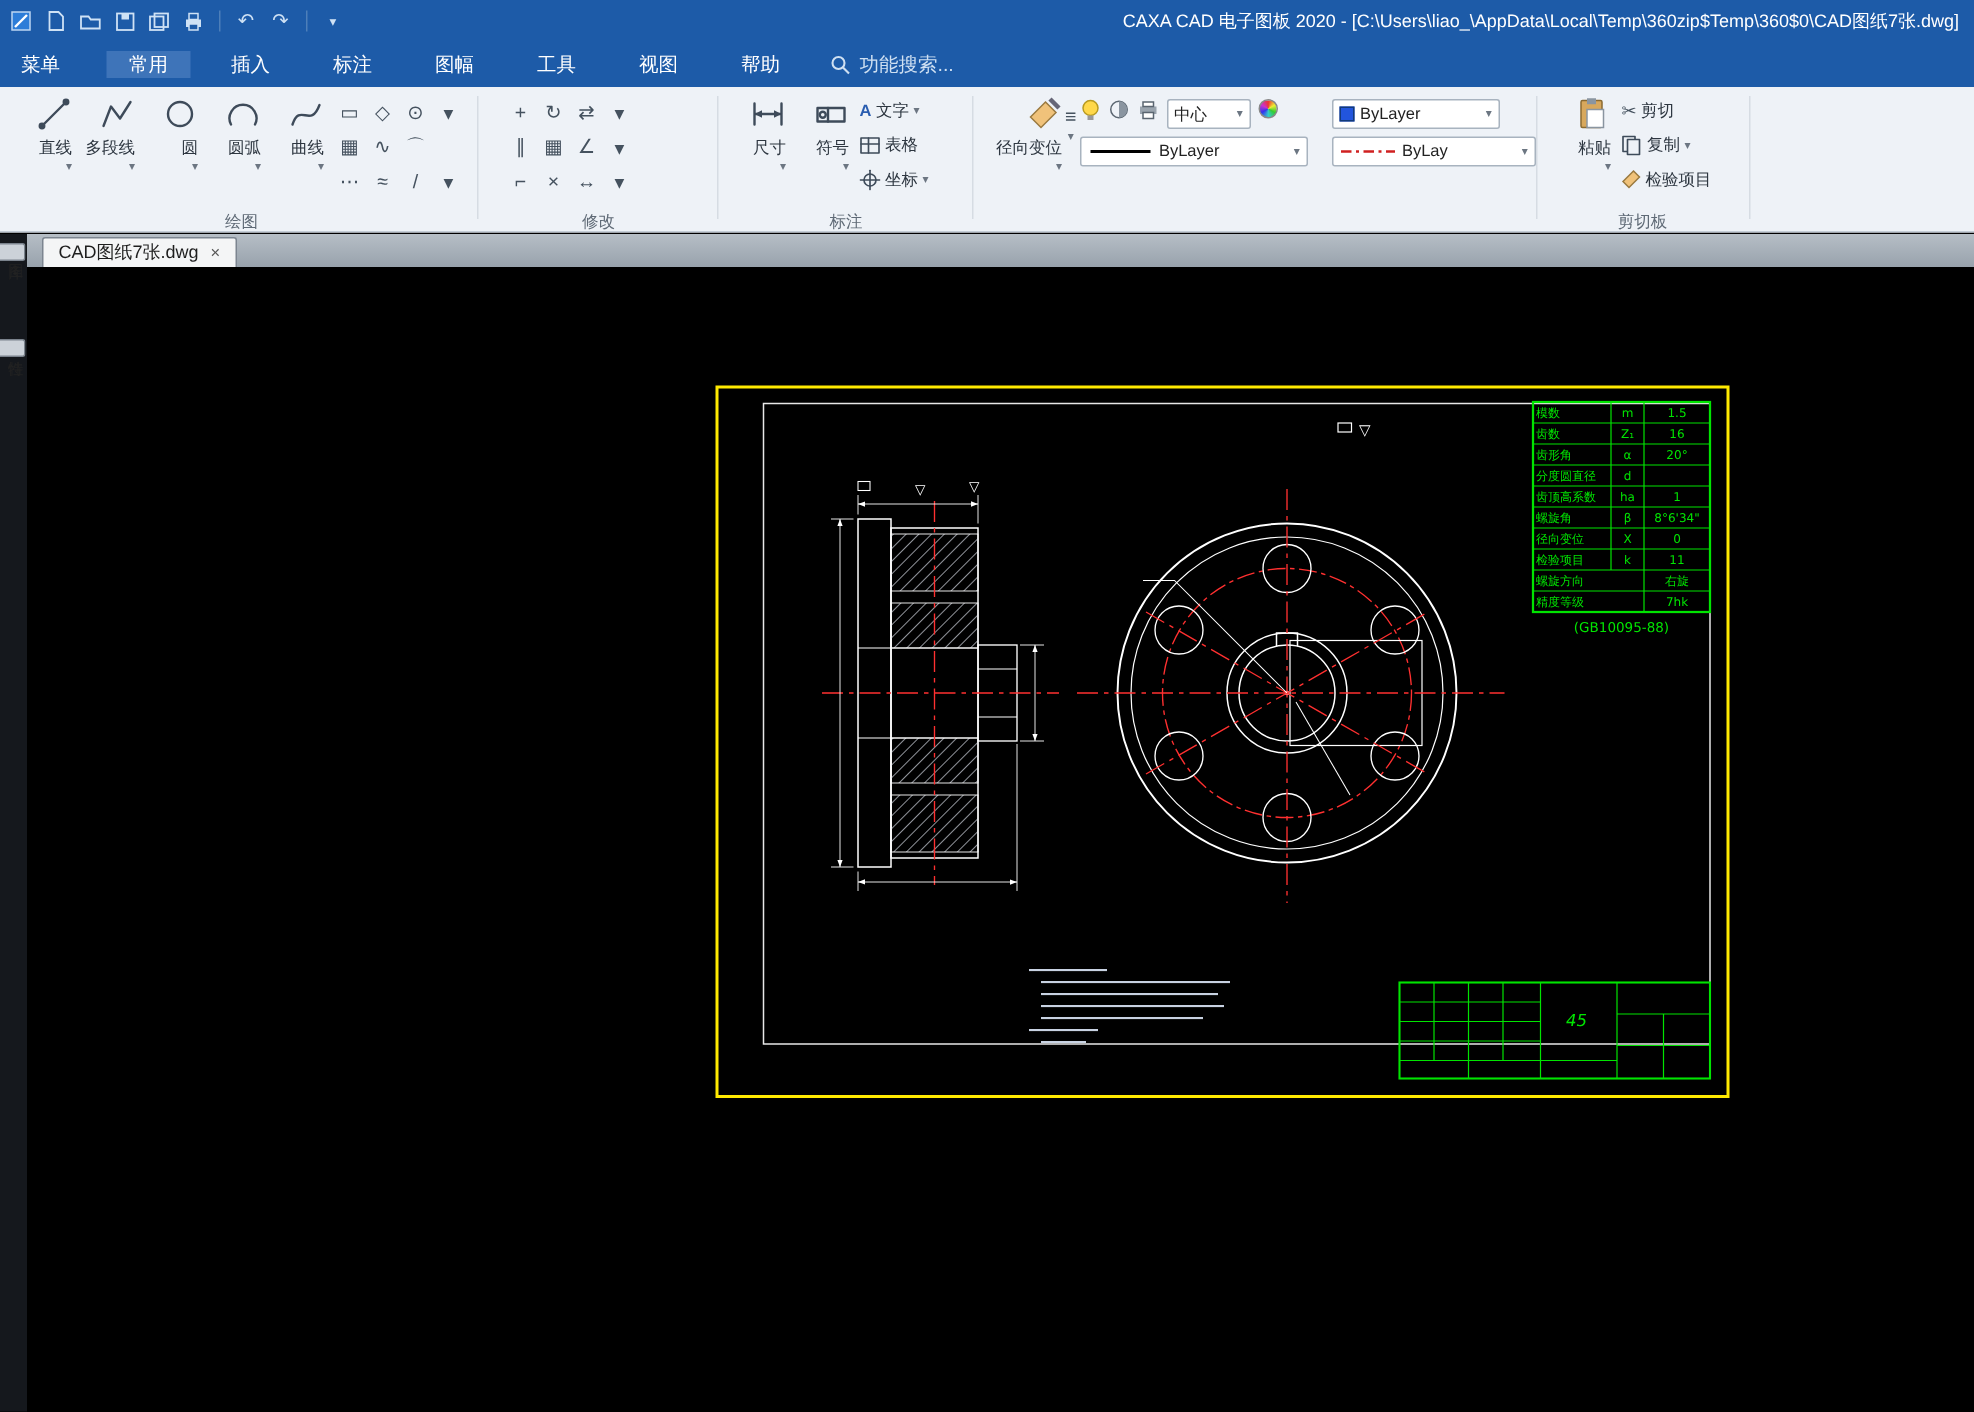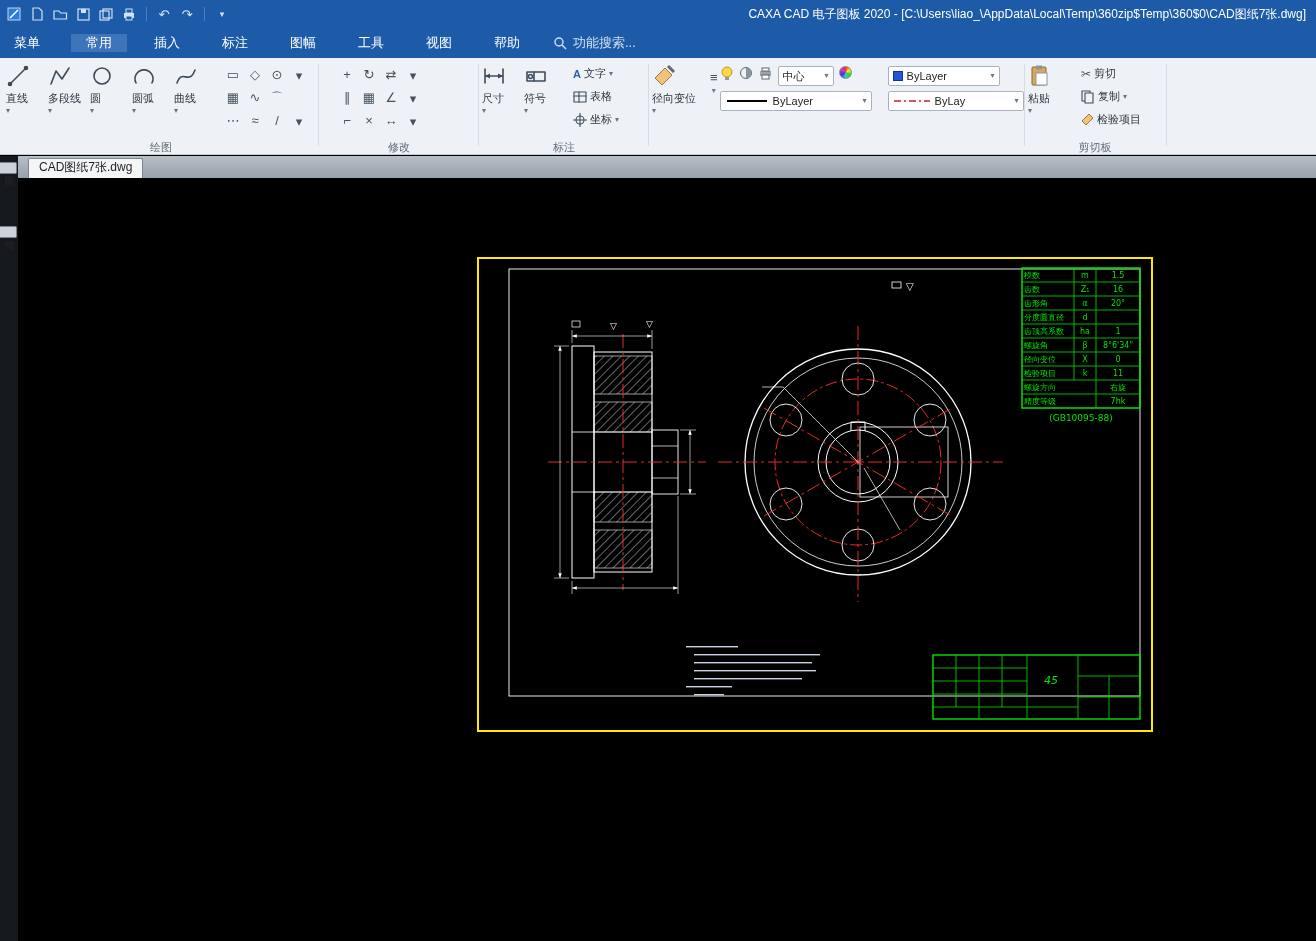--- a/index.html
+++ b/index.html
@@ -25,21 +25,21 @@
   .mtab.active { background:#3e74b9; }
   #search-area { display:flex; align-items:center; gap:6px; margin-left:18px; color:#cfe0f2; }
 
   
   #ribbon { position:absolute; left:0; top:58px; width:1316px; height:97px;
     background:#eef2f7; border-bottom:1px solid #c3ccd6; }
   .rgroup { position:absolute; top:2px; height:78px; display:flex; align-items:flex-start; }
   .glabel { position:absolute; top:80px; left:0; right:0; text-align:center;
     font-size:11px; color:#5f6a76; }
   .gsep { position:absolute; top:6px; width:1px; height:82px; background:#d6dce3; }
-  .lg-btn { width:42px; height:76px; display:flex; flex-direction:column; align-items:flex-start;
+  .lg-btn { width:42px; height:76px; display:flex; flex-direction:column; align-items:flex-end;
     padding-top:4px; border-radius:3px; }
   .lg-btn .lbl { font-size:11px; color:#2d3640; margin-top:3px; white-space:nowrap; }
   .arrow { font-size:8px; color:#6c7682; line-height:1; margin-top:1px; }
   .sm-grid { display:grid; grid-template-columns:repeat(4,22px); grid-auto-rows:23px;
     margin-left:6px; margin-top:3px; }
   .sm-btn { display:flex; align-items:center; justify-content:center; font-size:13px; color:#45525f; }
   .mini { display:flex; align-items:center; gap:3px; height:23px; font-size:11px;
     color:#2d3640; padding:0 3px; white-space:nowrap; }
   .combo { display:flex; align-items:center; gap:4px; height:20px; background:#fff;
     border:1px solid #a8b3bf; border-radius:2px; padding:0 4px; font-size:11px; color:#222; }
@@ -47,21 +47,21 @@
   .ic { stroke:#3e4b5a; fill:none; stroke-width:1.6; stroke-linecap:round; stroke-linejoin:round; }
   .wheel { width:13px; height:13px; border-radius:50%;
     background:conic-gradient(#e33,#ee3,#3c3,#3cc,#33e,#c3c,#e33); border:1px solid #888; }
   .bluesq { width:10px; height:10px; background:#2255dd; border:1px solid #123a7a; }
 
   
   #tabbar { position:absolute; left:18px; top:156px; width:1298px; height:22px;
     background:linear-gradient(#b6bec6,#98a2ac); display:flex; align-items:flex-end; }
   .doctab { margin-left:10px; height:20px; background:#f4f5f6; border:1px solid #7c8590;
     border-bottom:none; border-radius:2px 2px 0 0; display:flex; align-items:center;
-    gap:8px; padding:0 10px; font-size:12px; color:#1e1e1e;flex-direction:column; }
+    gap:8px; padding:0 10px; font-size:12px; color:#1e1e1e; }
   .close-x { color:#555; font-size:11px; }
 
   
   #sidepanel { position:absolute; left:0; top:156px; width:18px; height:785px; background:#15181d; }
   .side-tab { position:absolute; left:0; width:17px; background:#ccd2d9; border:1px solid #7a828c;
     border-left:none; border-radius:0 2px 2px 0; color:#222; font-size:10px;
     writing-mode:vertical-rl; text-orientation:upright; padding:5px 0; text-align:center; }
 
   
   #canvas { position:absolute; left:18px; top:178px; width:1298px; height:763px; background:#000; }

